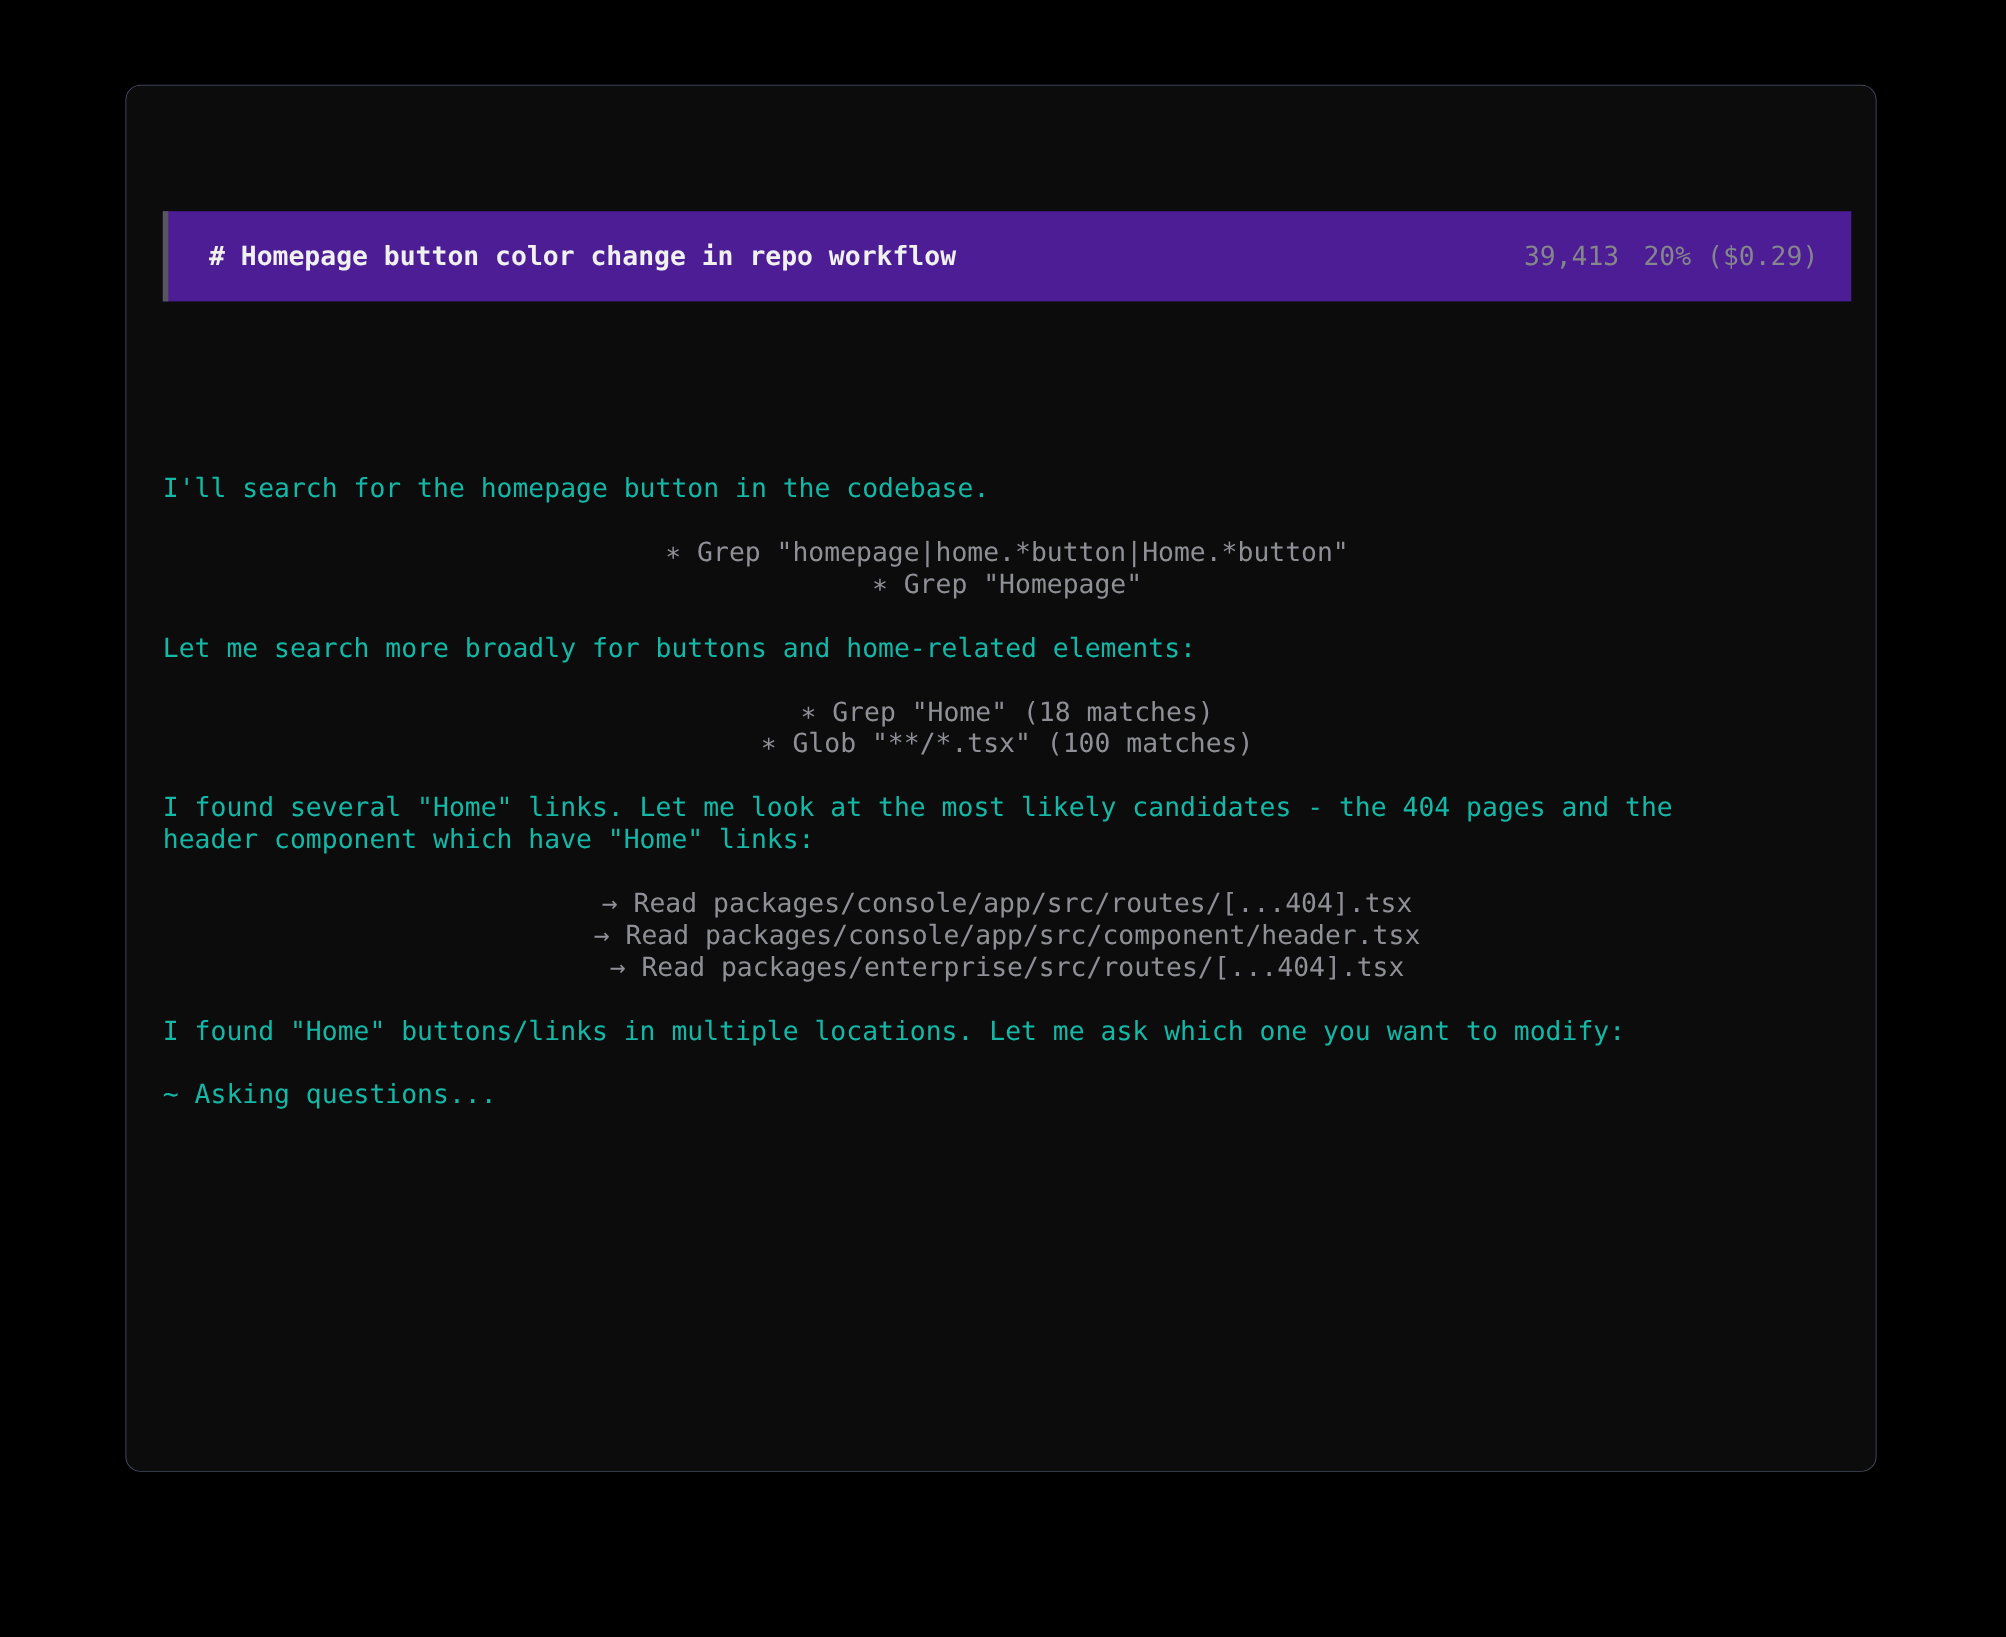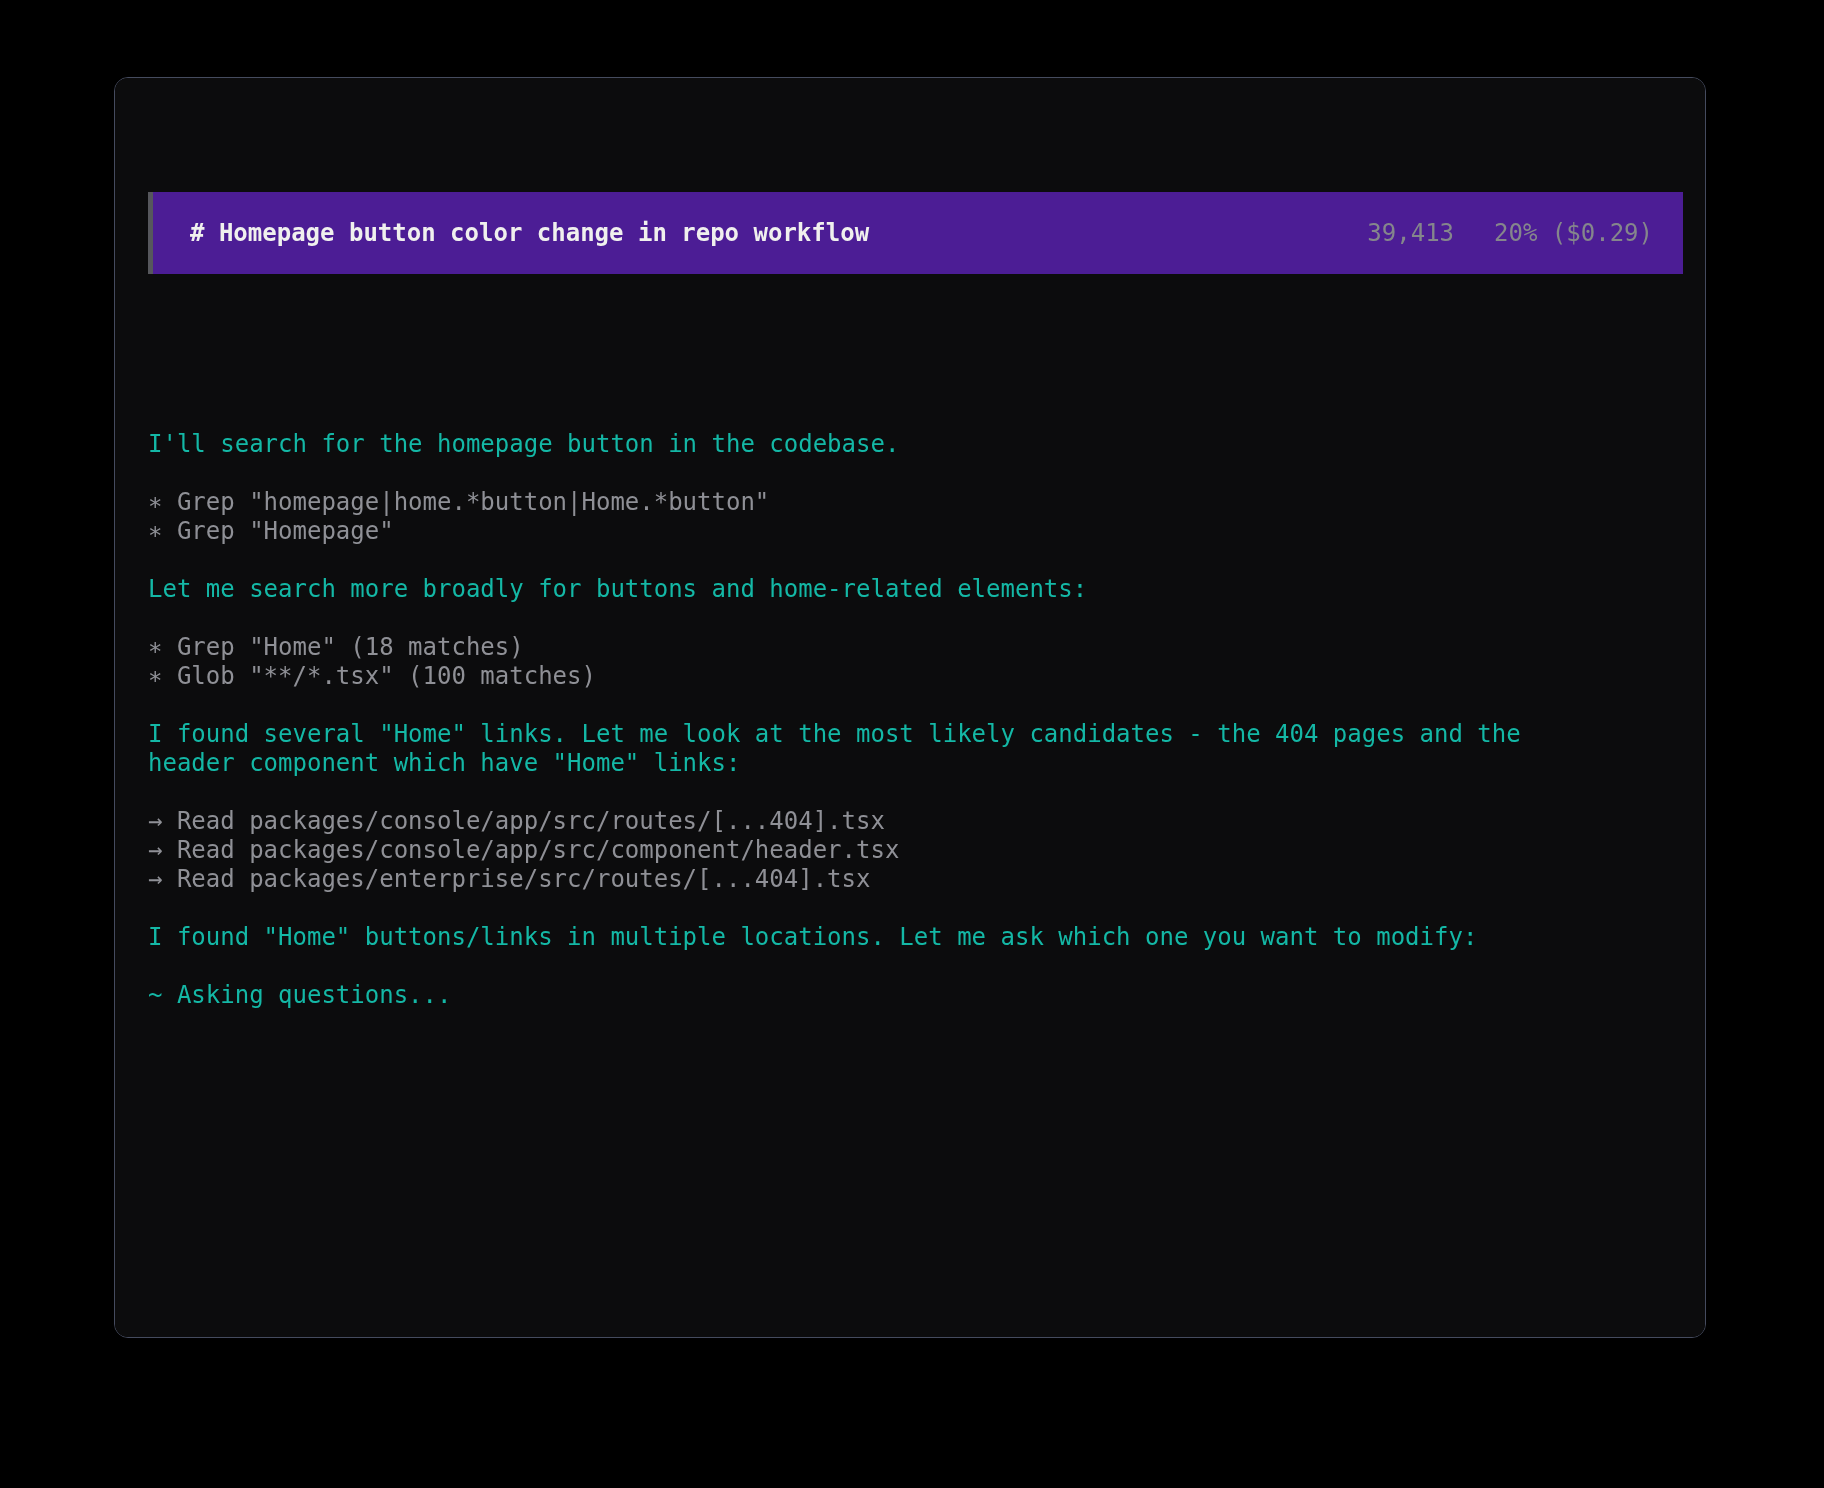--- a/index.html
+++ b/index.html
@@ -32,31 +32,31 @@
     font-size:24px; line-height:29px; color:#e3e3e1; white-space:pre;
   }
 
   .block{ background:#4c1d95; border-left:5px solid #56575c; }
 
   .header-block{
     height:82px; display:flex; align-items:center; justify-content:space-between;
     padding:0 30px 0 37px;
   }
   .header-title{ font-weight:bold; color:#f0f0ee; }
-  .header-stats{ color:#85868c; display:flex; gap:40px; }
+  .header-stats{ color:#85868c; display:flex; gap:22px; }
 
   .user-block{
     margin-top:46px; height:76px; display:flex; align-items:center;
     padding:0 30px 0 37px; border-left-color:#4e82e8;
   }
   .user-text{ color:#dadad8; }
 
   .transcript{ margin-top:40px; }
   .transcript .para{ color:#14b8a6; height:29px; }
-  .transcript .tool{ color:#8f9096; height:29px; }
+  .transcript .tool{ color:#8f9096; height:29px;text-align:center; }
   .transcript .gap{ height:29px; }
 </style>
 </head>
 <body>
 
 <div class="window">
 
 
   <div class="content">
 

